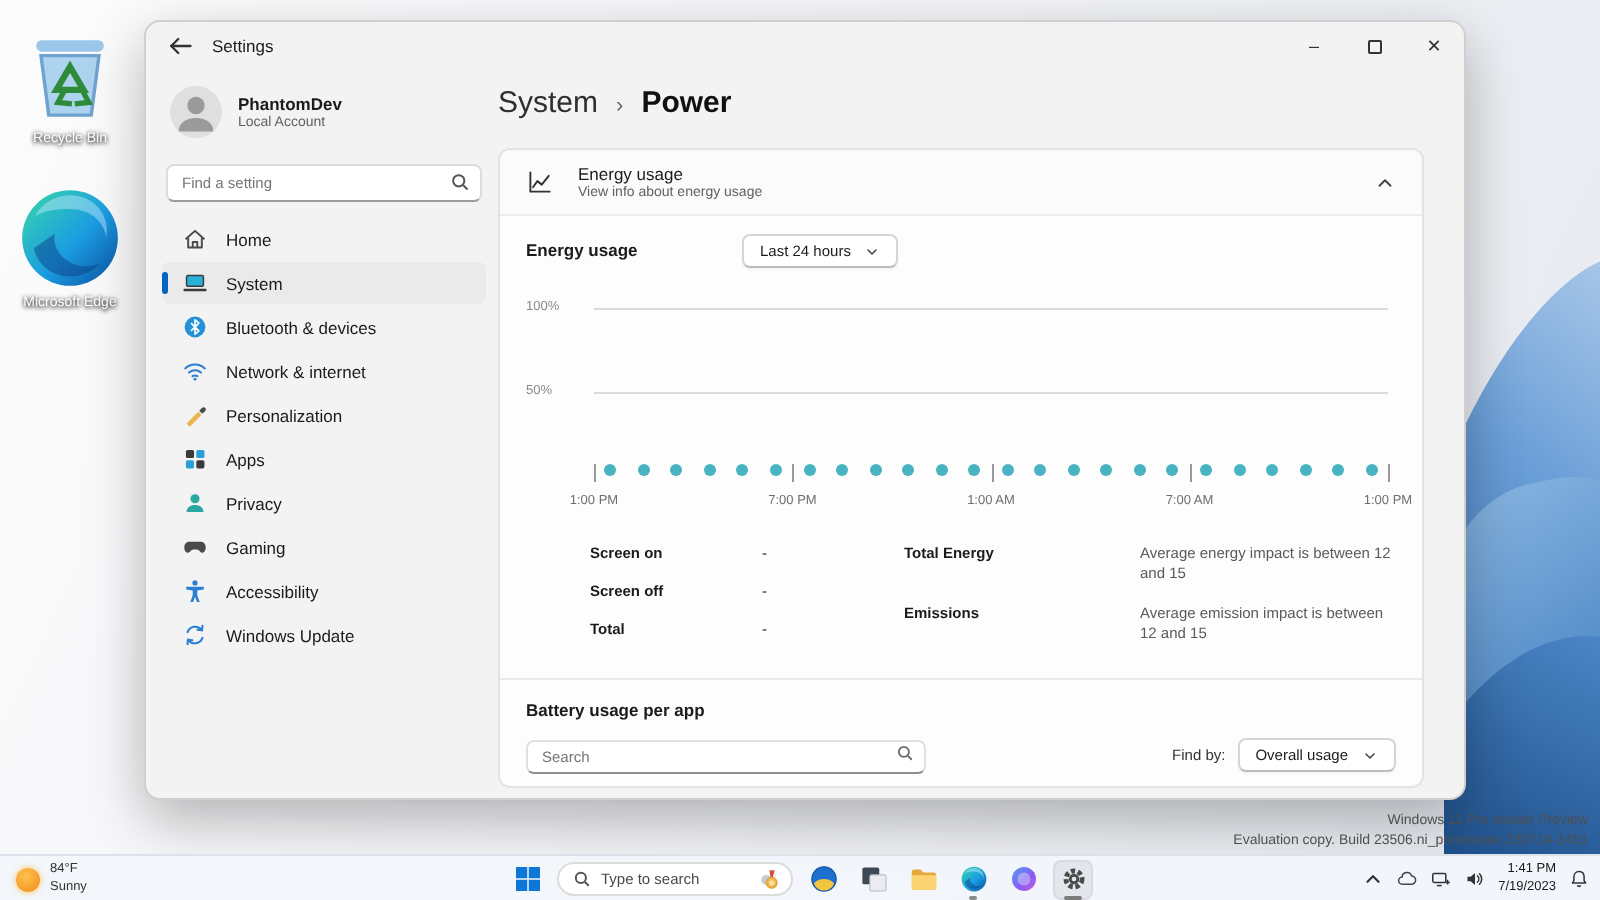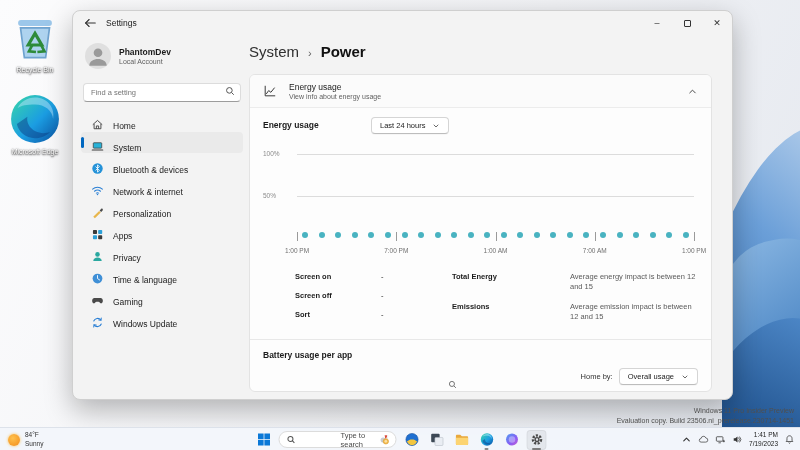--- a/index.html
+++ b/index.html
@@ -46,21 +46,21 @@
   .avatar { width:26px; height:26px; border-radius:50%; background:#dfdfdf; overflow:hidden; margin-right:8px; }
   .acct-name { font-size:8.5px; font-weight:bold; color:#1b1b1b; }
   .acct-type { font-size:7px; color:#5f5f5f; margin-top:1px; }
   .find-box { position:relative; margin:2px 2px 8px 2px; }
   .find-box input { width:100%; height:19px; background:#fff; border:1px solid #dcdcdc;
                     border-bottom-color:#9c9c9c; border-radius:4px; font-size:7.5px;
                     padding:0 18px 0 7px; color:#333; outline:none;
                     font-family:"Liberation Sans",sans-serif; }
   .find-box .mag { position:absolute; right:6px; top:4.5px; width:10px; height:10px; }
   .nav { margin-top:2px; }
-  .nav-item { position:relative; display:flex; align-items:flex-end; height:21px;
+  .nav-item { position:relative; display:flex; align-items:center; height:21px;
               border-radius:4px; padding-left:10px; margin-bottom:1px; cursor:default; }
   .nav-item.selected { background:#eaeaea; }
   .nav-item .pill { position:absolute; left:0; top:5px; width:3px; height:11px;
                     border-radius:2px; background:transparent; }
   .nav-item.selected .pill { background:#0067c0; }
   .nav-icon { width:13px; height:13px; margin-right:9px; flex:none; }
   .nav-label { font-size:8.5px; color:#1b1b1b; white-space:nowrap; }
 
   
   .content { position:absolute; left:176px; top:24px; right:13px; bottom:0; }
@@ -134,21 +134,21 @@
                height:23px; display:flex; align-items:center; gap:5px; }
   .tb-slot { position:relative; width:20px; height:20px; border-radius:4px;
              display:flex; align-items:center; justify-content:center; }
   .tb-slot .appsvg { width:15px; height:15px; }
   .tb-slot.active { background:rgba(0,0,0,.06); box-shadow:inset 0 0 0 1px rgba(0,0,0,.05); }
   .run-dot { position:absolute; bottom:0px; left:50%; transform:translateX(-50%);
              height:2px; border-radius:1px; background:#8a8a8a; width:4px; }
   .run-dot.wide { width:9px; background:#7c7c7c; }
   .search-pill { display:flex; align-items:center; width:118px; height:17px; background:#fff;
                  border:1px solid #dcdcdc; border-radius:9px; padding:0 5px 0 7px; gap:5px; }
-  .search-pill .txt { font-size:7.5px; color:#4a4a4a; flex:1;margin-left:40px; }
+  .search-pill .txt { font-size:7.5px; color:#4a4a4a; flex:1; }
   .tray { position:absolute; right:5px; top:0; height:23px; display:flex; align-items:center; gap:6px; }
   .tray-ic { width:11px; height:11px; }
   .tray-time { text-align:right; font-size:6.5px; color:#1b1b1b; line-height:1.3; }
 </style>
 </head>
 <body>
 
 <div class="bloom">
   <div class="petal p1"></div>
   <div class="petal p2"></div>
@@ -294,35 +294,35 @@
             <svg viewBox="0 0 16 16" fill="#2aa8a0">
               <circle cx="8" cy="5.4" r="2.8"></circle>
               <path d="M2.8 13.6c0-2.9 2.4-4.4 5.2-4.4s5.2 1.5 5.2 4.4z"></path>
             </svg>
           </span>
        <span class="nav-label">Privacy</span>
      </div>
         <div class="nav-item ">
        <span class="pill"></span>
        <span class="nav-icon">
-            <svg viewBox="0 0 16 16">
-              <circle cx="8" cy="8" r="6" fill="#3f8fd6"></circle>
-              <path d="M8 4.4V8l2.6 1.8" stroke="#fff" stroke-width="1.1" fill="none" stroke-linecap="round"></path>
-            </svg>
-          </span>
-       <span class="nav-label">Time &amp; language</span>
-     </div>
-        <div class="nav-item ">
-       <span class="pill"></span>
-       <span class="nav-icon">
             <svg viewBox="0 0 16 16" fill="#4a4a4a">
               <path d="M4.4 4.8h7.2c1.9 0 3 1.7 3 3.5 0 1.7-.9 3.2-2 3.2-.8 0-1.3-.5-1.8-1.1-.4-.5-.9-.9-2.8-.9s-2.4.4-2.8.9c-.5.6-1 1.1-1.8 1.1-1.1 0-2-1.5-2-3.2 0-1.8 1.1-3.5 3-3.5z"></path>
             </svg>
           </span>
        <span class="nav-label">Gaming</span>
+     </div>
+        <div class="nav-item ">
+       <span class="pill"></span>
+       <span class="nav-icon">
+            <svg viewBox="0 0 16 16" fill="#2a7fd4">
+              <circle cx="8" cy="3" r="1.6"></circle>
+              <path d="M2.6 5.4h10.8V7l-4 .7v2.9l1.5 4.2h-1.7L8 11.6l-1.2 3.2H5.1l1.5-4.2V7.7l-4-.7z"></path>
+            </svg>
+          </span>
+       <span class="nav-label">Accessibility</span>
      </div>
         <div class="nav-item ">
        <span class="pill"></span>
        <span class="nav-icon">
             <svg viewBox="0 0 16 16" fill="none" stroke="#2a7fd4" stroke-width="1.3" stroke-linecap="round">
               <path d="M3.4 6.2a5 5 0 0 1 8.7-1.3"></path>
               <polyline points="12.6,2.4 12.3,5.1 9.6,4.8"></polyline>
               <path d="M12.6 9.8a5 5 0 0 1-8.7 1.3"></path>
               <polyline points="3.4,13.6 3.7,10.9 6.4,11.2"></polyline>
             </svg>
@@ -418,50 +418,51 @@
           <div class="stats-col-left">
               <div class="stat-row">
        <span class="stat-label">Screen on</span>
        <span class="stat-value">-</span>
      </div>
               <div class="stat-row">
        <span class="stat-label">Screen off</span>
        <span class="stat-value">-</span>
      </div>
               <div class="stat-row">
-       <span class="stat-label">Sort</span>
+       <span class="stat-label">Total</span>
        <span class="stat-value">-</span>
      </div>
             </div>
           <div class="stats-col-right">
               <div class="stat-row">
        <span class="stat-label">Total Energy</span>
        <span class="stat-value">Average energy impact is between 12 and 15</span>
      </div>
               <div class="stat-row">
        <span class="stat-label">Emissions</span>
        <span class="stat-value">Average emission impact is between 12 and 15</span>
      </div>
             </div>
         </div>
 
         <div class="card-divider"></div>
 
         <div class="battery-title">Battery usage per app</div>
         <div class="battery-row">
           <span class="search-box">
+            <input type="text" placeholder="Search" style="">
             <span class="mag">
               <svg viewBox="0 0 16 16" fill="none" stroke="#666" stroke-width="1.6">
                   <circle cx="7" cy="7" r="4.5"></circle>
                   <line x1="10.6" y1="10.6" x2="14" y2="14"></line>
                 </svg>
             </span>
           </span>
           <span class="sort-wrap">
-            <span class="sort-label">Home by:</span>
+            <span class="sort-label">Find by:</span>
             <span class="dropdown">
               <span>Overall usage</span>
               <span class="dd-chev">
                 <svg viewBox="0 0 16 16" fill="none" stroke="#444" stroke-width="1.6" stroke-linecap="round" stroke-linejoin="round">
                     <polyline points="4,6 8,10 12,6"></polyline>
                   </svg>
               </span>
             </span>
           </span>
         </div>

